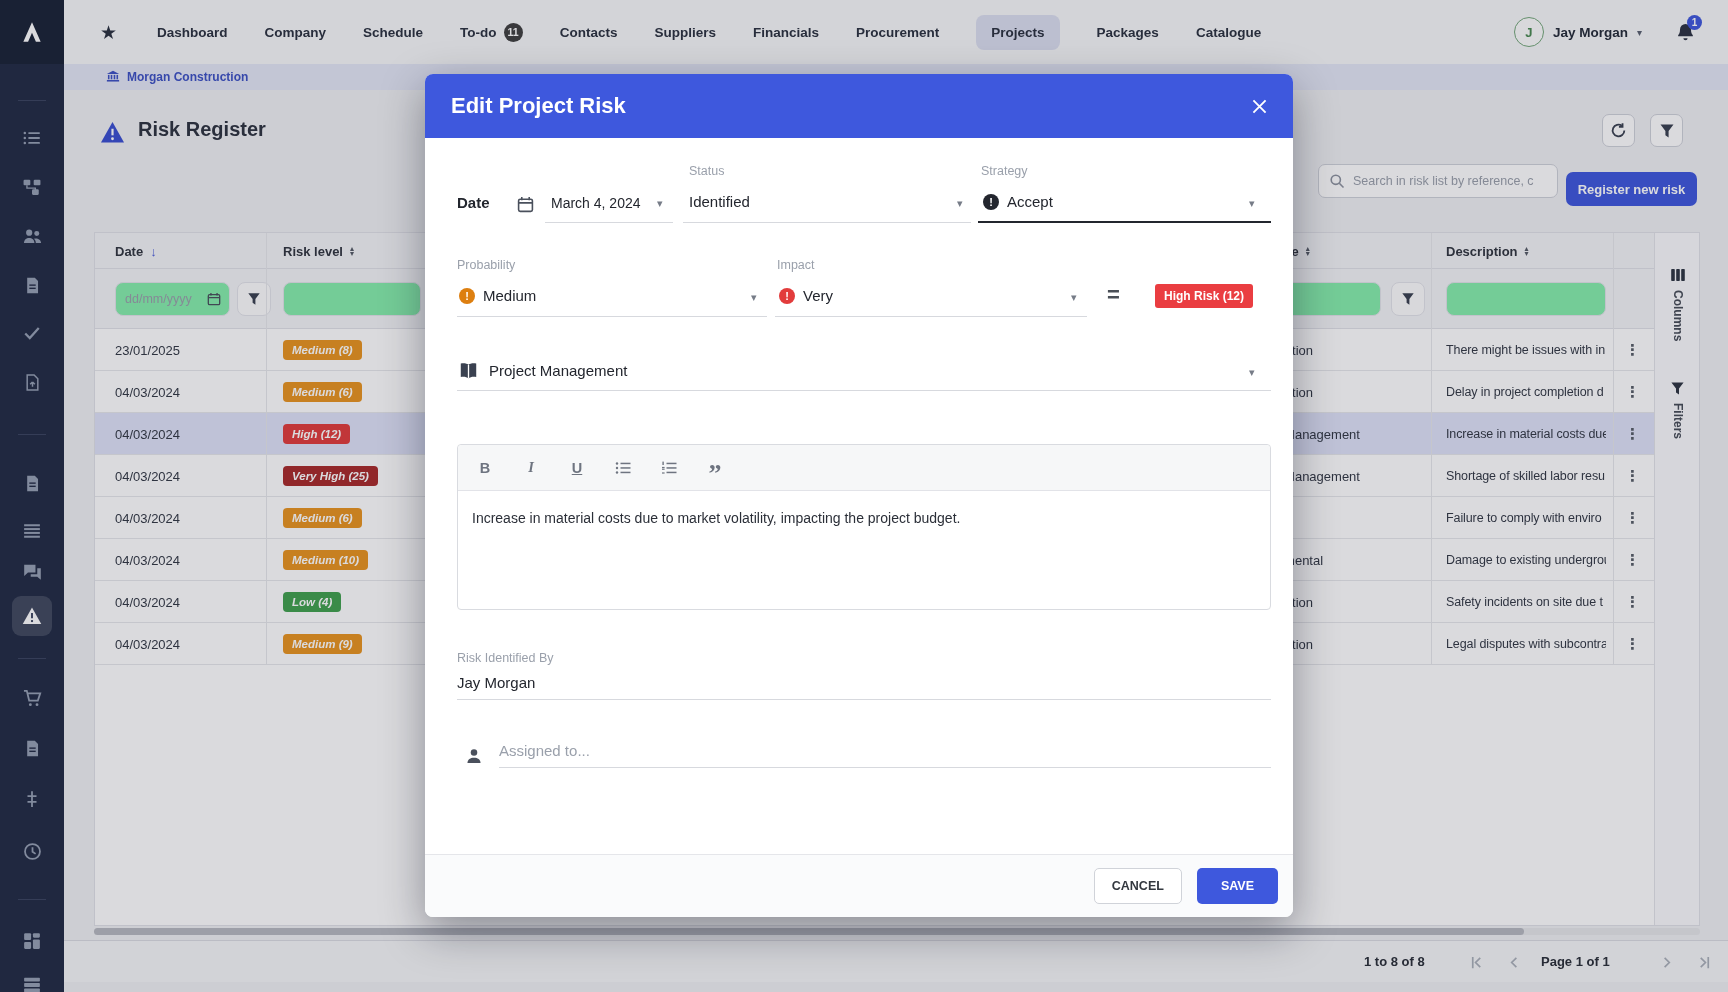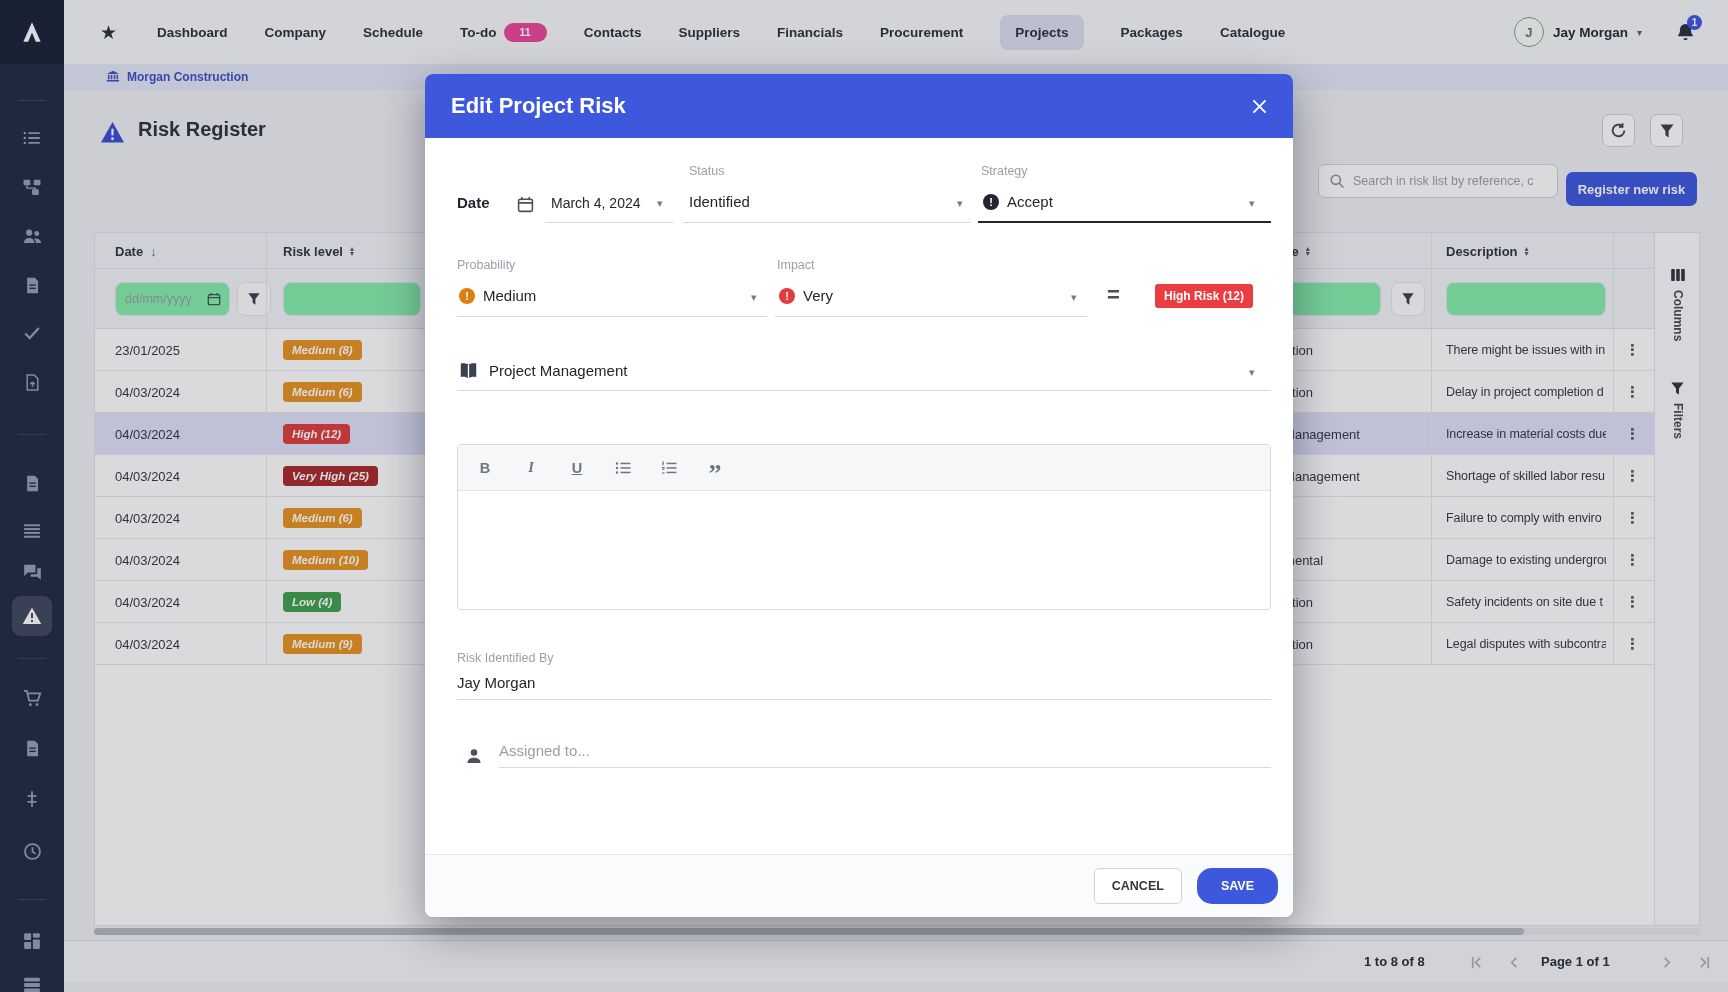--- a/index.html
+++ b/index.html
@@ -14,21 +14,21 @@
   .side-ic { position:absolute; left:0; width:64px; height:36px; display:flex; align-items:center; justify-content:center; color:#97a1b4; cursor:pointer; }
   .side-div { position:absolute; left:18px; width:28px; height:1px; background:#3b4560; }
   .side-active { position:absolute; left:12px; width:40px; height:40px; border-radius:9px; background:rgba(255,255,255,.14); }
 
   
   .topnav { position:absolute; left:64px; top:0; right:0; height:64px; background:#f7f8f9; display:flex; align-items:center; z-index:5; }
   .star { margin-left:36px; font-size:19px; color:#2a3140; cursor:pointer; }
   .nav-items { display:flex; gap:37px; margin-left:40px; }
   .nav-item { font-size:13.5px; font-weight:700; color:#2b3240; cursor:pointer; display:flex; align-items:center; gap:7px; white-space:nowrap; }
   .nav-item.active { background:#dcdff0; padding:10px 15px; border-radius:8px; }
-  .nav-badge { min-width:19px; height:19px; border-radius:10px; background:#ec4899; color:#fff; font-size:10.5px; font-weight:700; display:inline-flex; align-items:center; justify-content:center; padding:0 16px; }
+  .nav-badge { min-width:19px; height:19px; border-radius:10px; background:#404040; color:#fff; font-size:10.5px; font-weight:700; display:inline-flex; align-items:center; justify-content:center; padding:0 4px; }
   .nav-right { margin-left:auto; display:flex; align-items:center; gap:9px; padding-right:32px; }
   .avatar { width:30px; height:30px; border-radius:50%; border:1.5px solid #74a77a; background:#fdfdfd; color:#4a8a52; font-size:13px; font-weight:700; display:flex; align-items:center; justify-content:center; cursor:pointer; }
   .user-name { font-size:13.5px; font-weight:700; color:#242b38; cursor:pointer; }
   .nav-caret { font-size:10px; color:#5a6170; }
   .bell-wrap { position:relative; margin-left:24px; cursor:pointer; }
   .bell-badge { position:absolute; top:-7px; right:-6px; min-width:15px; height:15px; border-radius:8px; background:#3e58dd; color:#fff; font-size:10px; font-weight:700; display:flex; align-items:center; justify-content:center; padding:0 3px; }
 
   
   .breadcrumb { position:absolute; left:64px; top:64px; right:0; height:26px; background:#e4e7f6; display:flex; align-items:center; gap:7px; padding-left:42px; z-index:5; cursor:pointer; }
   .breadcrumb span { font-size:12px; font-weight:700; color:#3d52c4; }
@@ -107,21 +107,21 @@
   .ed-btn { width:22px; height:22px; display:flex; align-items:center; justify-content:center; color:#6e7480; cursor:pointer; font-size:14.5px; }
   .ed-b { font-weight:800; }
   .ed-i { font-style:italic; font-family:"Liberation Serif",serif; font-weight:700; }
   .ed-u { text-decoration:underline; font-weight:600; }
   .ed-q { font-family:"Liberation Serif",serif; font-size:26px; font-weight:800; line-height:10px; padding-top:12px; }
   .ed-content { padding:17px 14px; font-size:14px; color:#2b2f38; line-height:1.45; outline:none; }
   .m-input { position:absolute; border:0; border-bottom:1px solid #d7d9de; outline:0; font-size:15px; color:#23262e; font-family:inherit; background:transparent; padding:0 0 8px 0; }
   .m-input::placeholder, .search-box input::placeholder, .flt input::placeholder { color:#9aa0ab; }
   .mfoot { position:absolute; left:0; bottom:0; right:0; height:63px; background:#fafbfc; border-top:1px solid #e5e6ea; display:flex; align-items:center; justify-content:flex-end; gap:15px; padding-right:15px; }
   .btn-cancel { background:#fff; border:1px solid #d0d3d9; border-radius:5px; padding:10px 17px; font-size:12.5px; font-weight:700; color:#33383f; font-family:inherit; cursor:pointer; }
-  .btn-save { background:#3e58dd; border:0; border-radius:15px; padding:11px 24px; font-size:12.5px; font-weight:700; color:#fff; font-family:inherit; cursor:pointer; }
+  .btn-save { background:#3e58dd; border:0; border-radius:5px; padding:11px 24px; font-size:12.5px; font-weight:700; color:#fff; font-family:inherit; cursor:pointer; }
 </style>
 </head>
 <body>
 
 <div class="app">
 
   <aside class="sidebar">
     <div class="logo">
       <svg class="ic" width="26" height="26" viewBox="0 0 24 24">
           <path d="M4 21L12 3l8 18h-4.4L12 12.6 8.4 21z" fill="#fff"></path>
@@ -594,20 +594,21 @@
                 <rect x="1" y="6.9" width="2.6" height="1.2"></rect>
                 <rect x="1" y="8.6" width="2.6" height="1.2"></rect>
                 <rect x="1" y="12.4" width="2.6" height="1.2"></rect>
                 <rect x="5.5" y="2.7" width="10" height="1.5"></rect>
                 <rect x="5.5" y="7.2" width="10" height="1.5"></rect>
                 <rect x="5.5" y="11.7" width="10" height="1.5"></rect>
               </svg>
             </span>
           <span class="ed-btn ed-q">”</span>
         </div>
+        <div class="ed-content" contenteditable="true" style="">Increase in material costs due to market volatility, impacting the project budget.</div>
       </div>
 
       <span class="lab" style="left:32px;top:513px">Risk Identified By</span>
       <input class="m-input" style="left: 32px; top: 536px; width: 814px;" type="text" value="Jay Morgan">
 
       <span style="position:absolute;left:40px;top:608px"><svg class="ic" width="18" height="18" viewBox="0 0 16 16" fill="#4a505c">
             <circle cx="8" cy="4.8" r="2.9"></circle>
             <path d="M2.2 14.2c0-3 2.6-4.6 5.8-4.6s5.8 1.6 5.8 4.6z"></path>
           </svg></span>
       <input class="m-input" style="left: 74px; top: 604px; width: 772px;" type="text" placeholder="Assigned to...">

